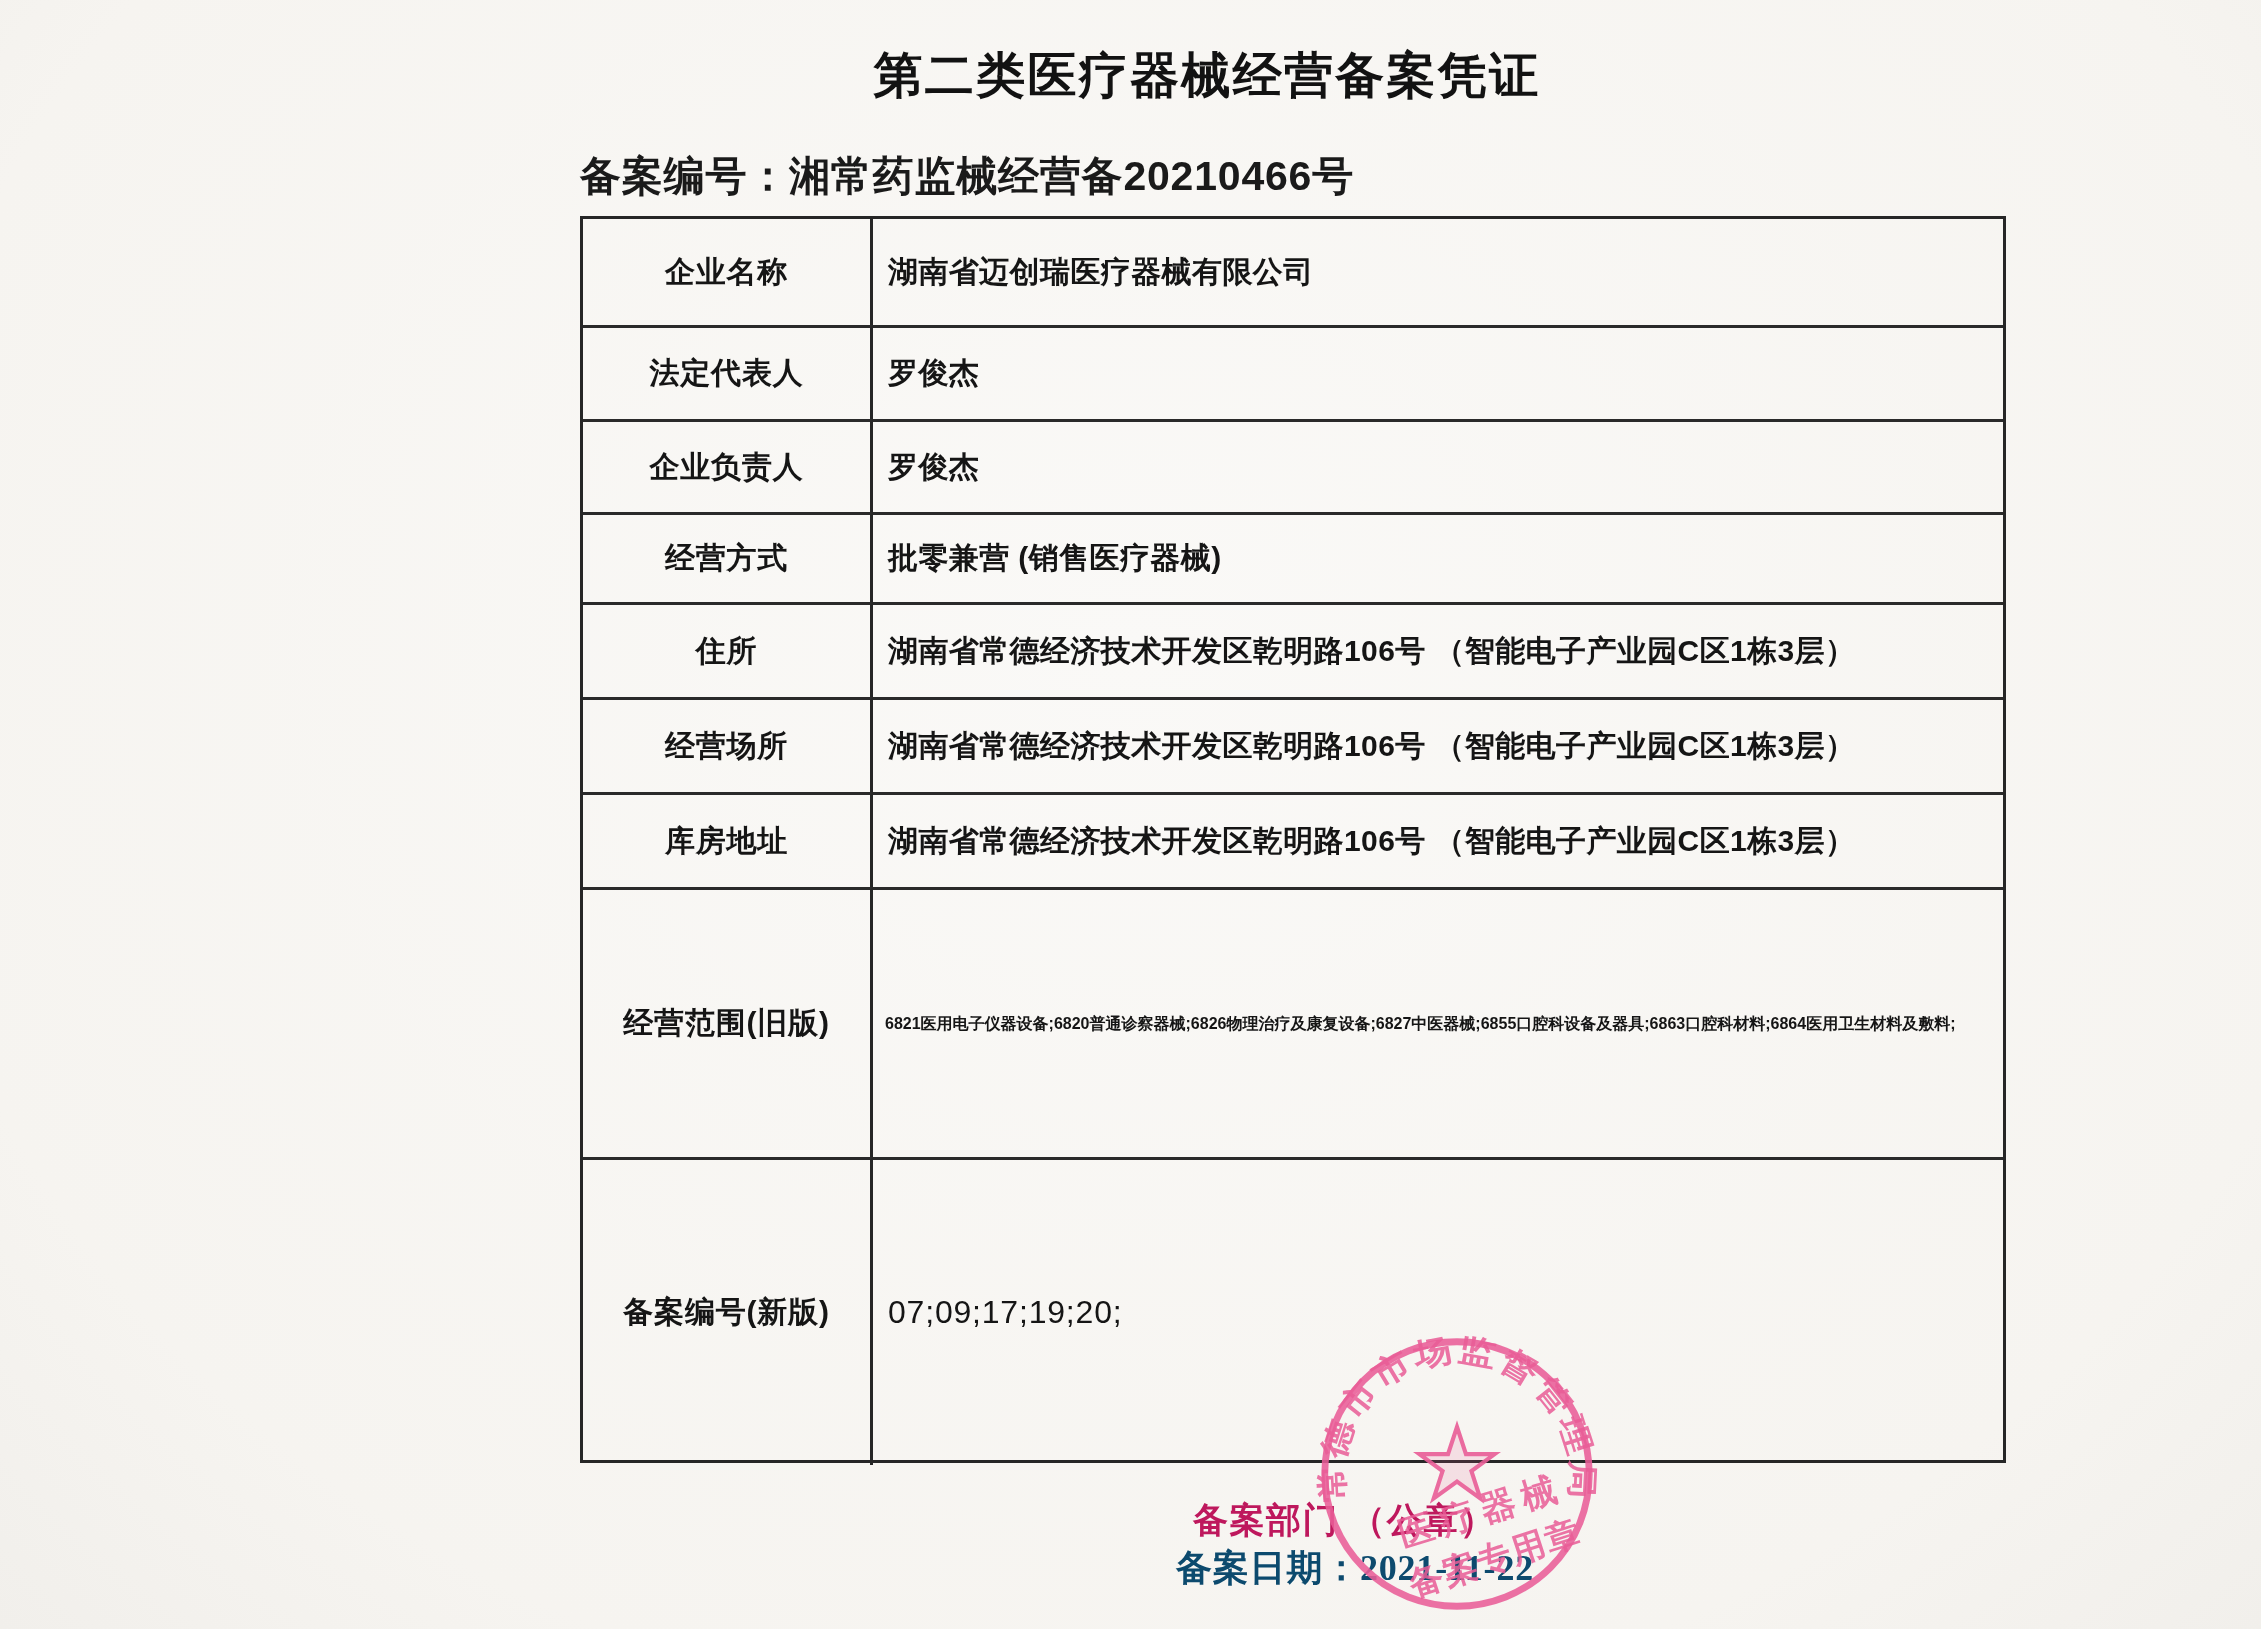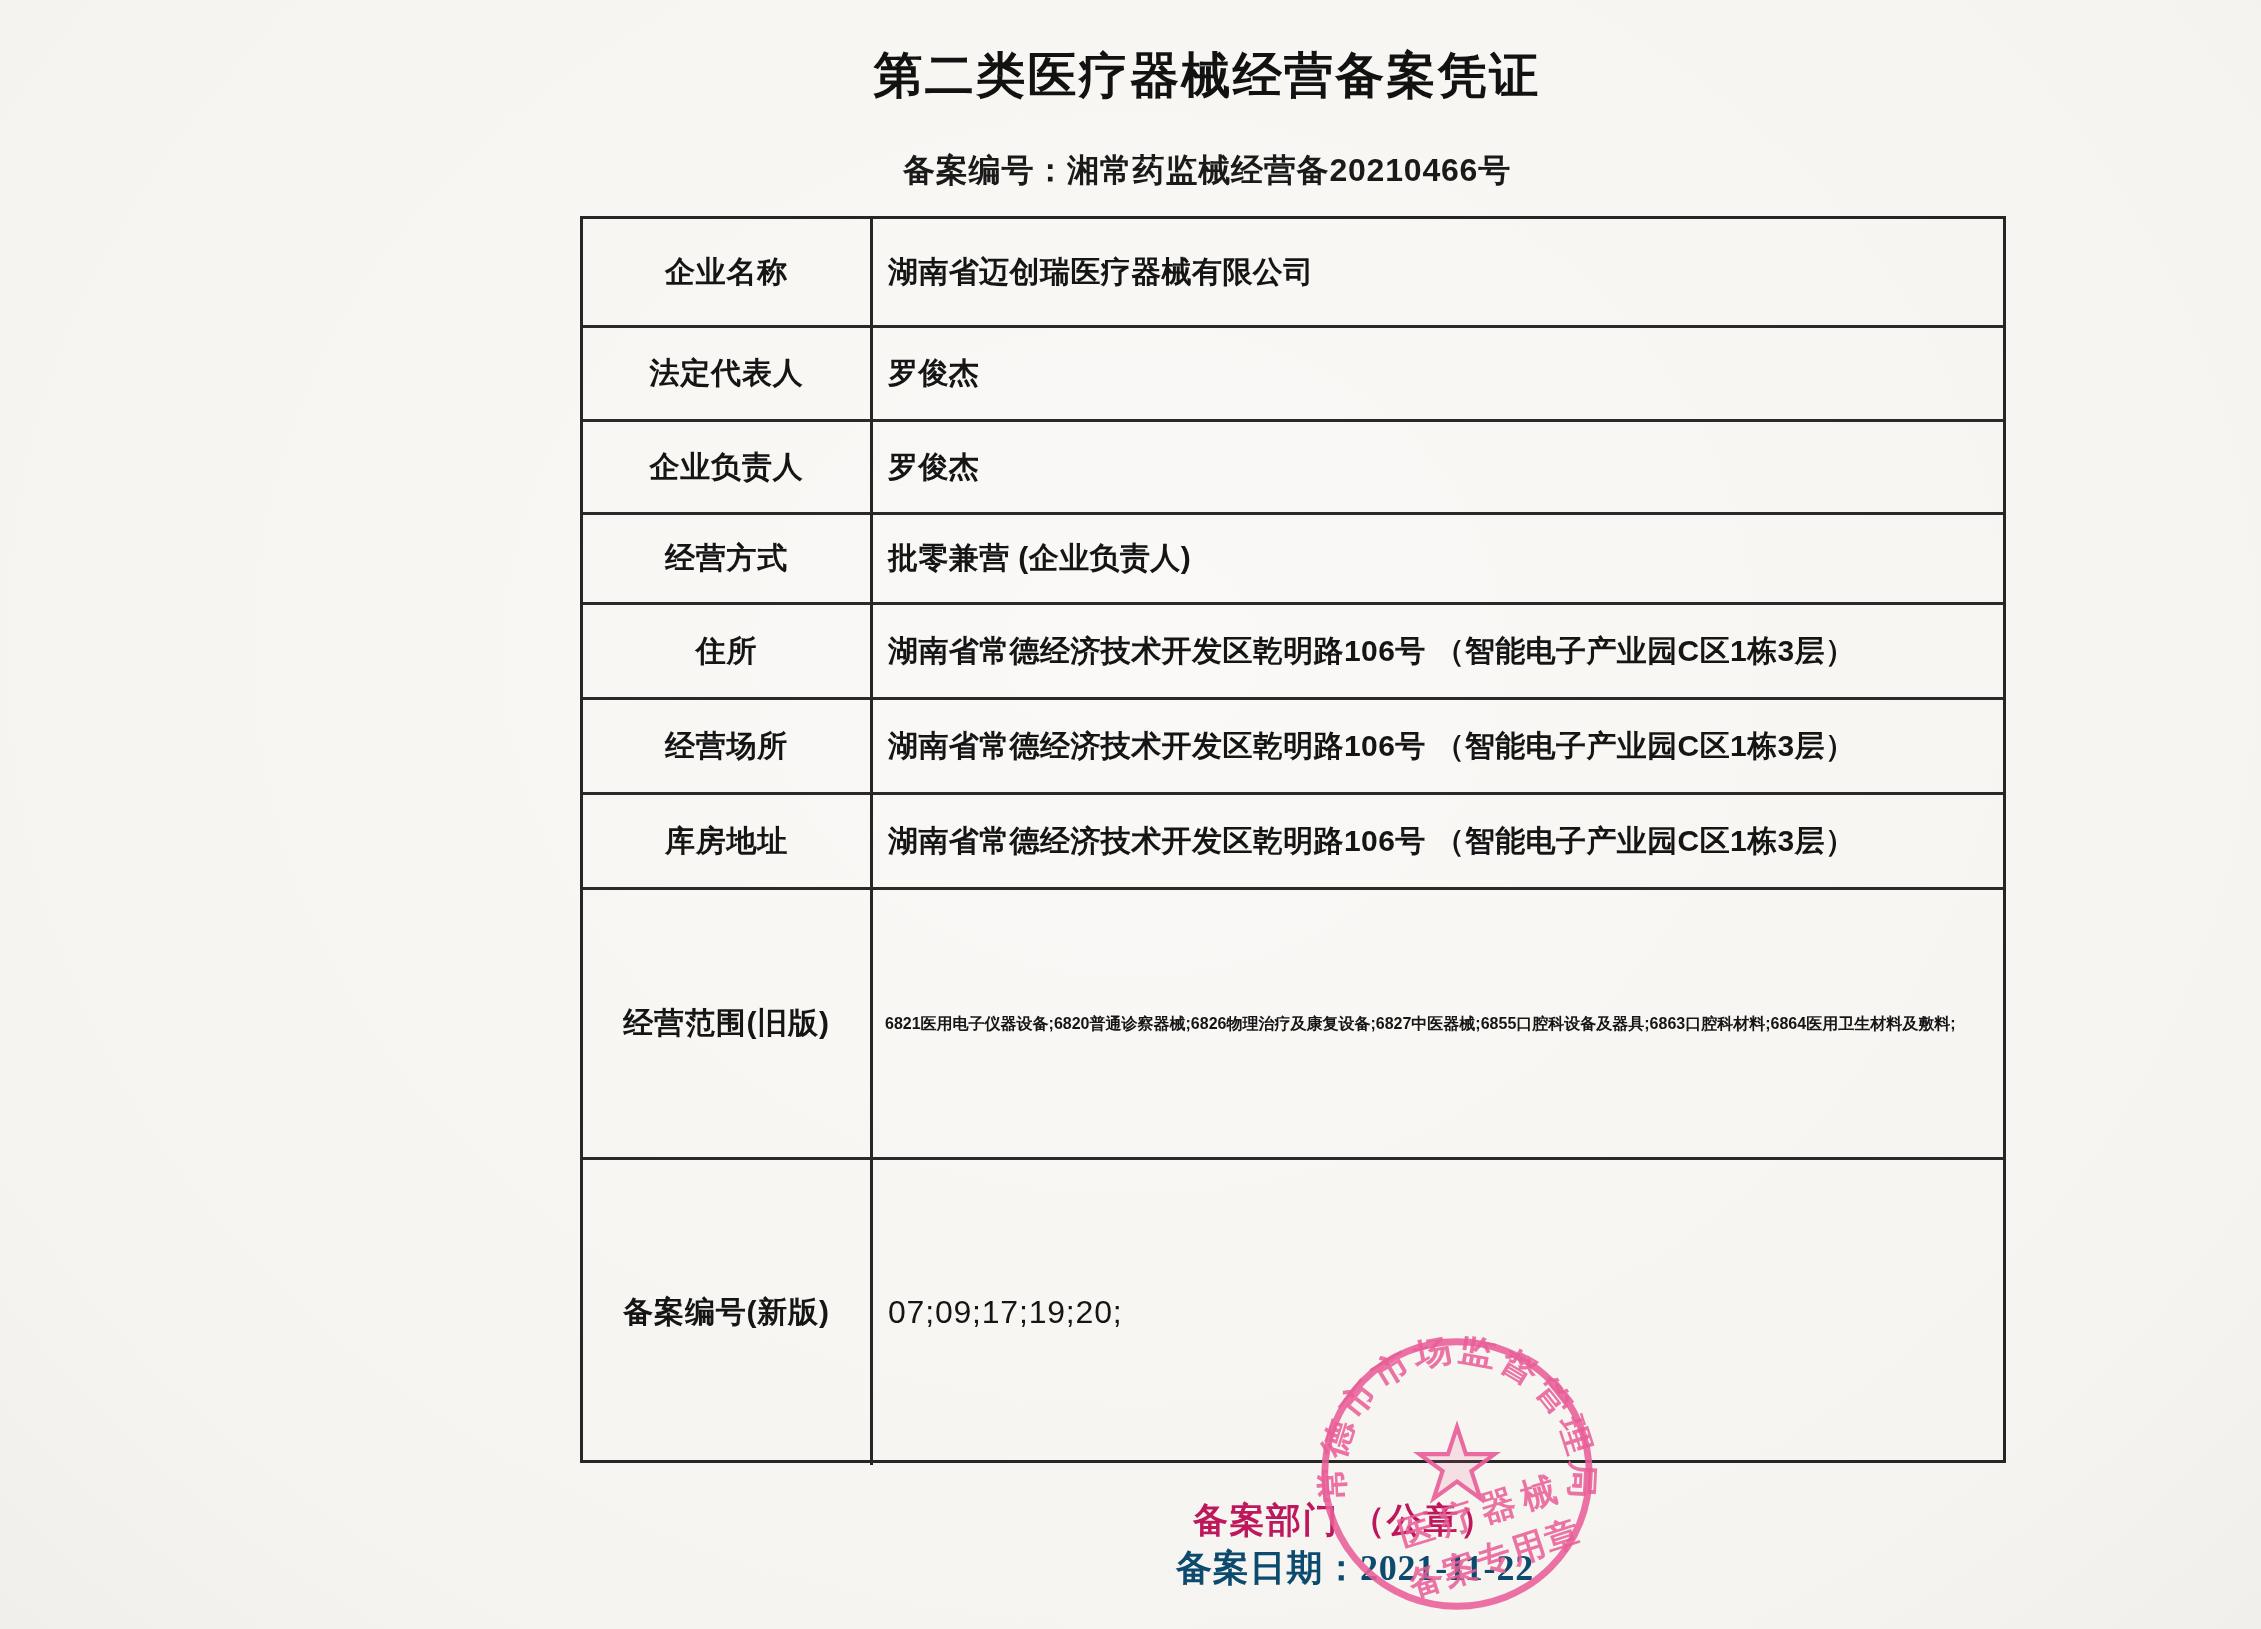--- a/index.html
+++ b/index.html
@@ -11,21 +11,21 @@
     overflow:hidden;
     position:relative;
   }
   .page{position:absolute;inset:0;border-radius:7px;}
   .doc-title{
     position:absolute;left:580px;top:43px;width:1254px;
     text-align:center;font-size:49px;font-weight:900;letter-spacing:2.3px;color:#121212;
   }
   .record-no{
     position:absolute;left:580px;top:149px;width:1254px;
-    text-align:center;font-size:32px;font-weight:700;color:#1a1a1a;letter-spacing:0.8px;
+    font-size:41px;font-weight:700;color:#1a1a1a;letter-spacing:0.8px;
   }
   .reg-table{
     position:absolute;left:580px;top:216px;width:1426px;height:1247px;
     display:grid;box-sizing:border-box;
     grid-template-columns:290px 1fr;
     grid-template-rows:106px 94px 93px 90px 95px 95px 95px 270px 308px;
     border:3px solid #262626;
     background:transparent;
   }
   .cell{box-sizing:border-box;display:flex;align-items:center;}
@@ -66,21 +66,21 @@
     <div class="cell lbl">企业名称</div>
     <div class="cell val">湖南省迈创瑞医疗器械有限公司</div>
 
     <div class="cell lbl rt">法定代表人</div>
     <div class="cell val rt">罗俊杰</div>
 
     <div class="cell lbl rt">企业负责人</div>
     <div class="cell val rt">罗俊杰</div>
 
     <div class="cell lbl rt">经营方式</div>
-    <div class="cell val rt">批零兼营 (企业负责人)</div>
+    <div class="cell val rt">批零兼营 (销售医疗器械)</div>
 
     <div class="cell lbl rt">住所</div>
     <div class="cell val rt">湖南省常德经济技术开发区乾明路106号 （智能电子产业园C区1栋3层）</div>
 
     <div class="cell lbl rt">经营场所</div>
     <div class="cell val rt">湖南省常德经济技术开发区乾明路106号 （智能电子产业园C区1栋3层）</div>
 
     <div class="cell lbl rt">库房地址</div>
     <div class="cell val rt">湖南省常德经济技术开发区乾明路106号 （智能电子产业园C区1栋3层）</div>
 

